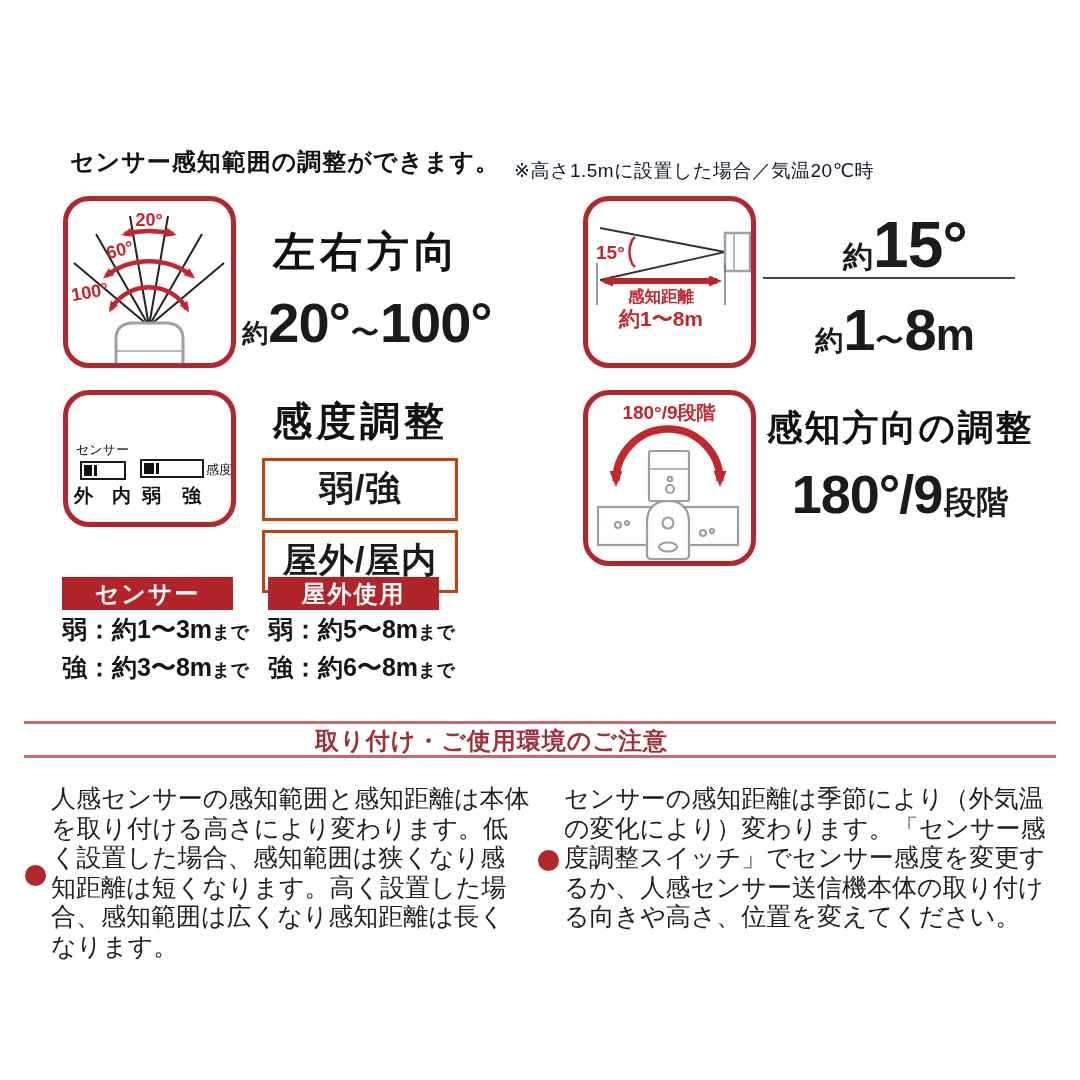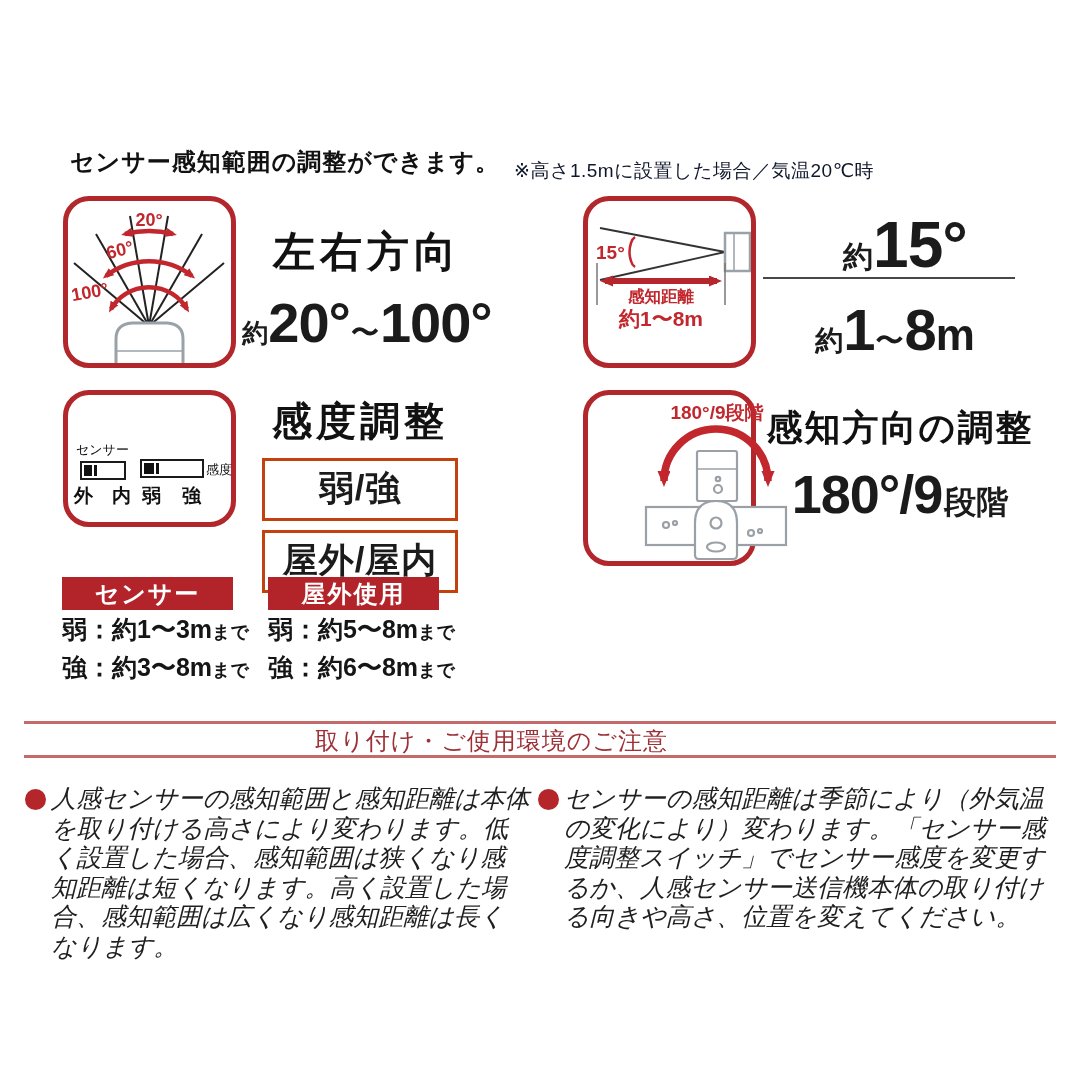--- a/index.html
+++ b/index.html
@@ -10,21 +10,21 @@
   
   .title-row{left:70px;top:146px;display:flex;align-items:flex-start;white-space:nowrap;}
   .page-title{font-size:24px;font-weight:700;letter-spacing:1px;color:#111;}
   .title-note{font-size:19px;font-weight:400;color:#0f172a;margin-left:14px;position:relative;top:4px;letter-spacing:0.5px;margin-top:8px;}
 
   
   .dbox{border:5px solid #b2272c;border-radius:26px;background:#fff;box-sizing:border-box;}
   .boxA{left:63px;top:196px;width:173px;height:172px;}
   .boxB{left:583px;top:196px;width:173px;height:172px;}
   .boxC{left:63px;top:390px;width:173px;height:137px;}
-  .boxD{left:583px;top:390px;width:173px;height:176px;padding-left:48px;}
+  .boxD{left:583px;top:390px;width:173px;height:176px;}
 
   
   .lr-text{left:242px;top:224px;width:250px;text-align:center;}
   .sec-heading{font-size:42px;font-weight:700;letter-spacing:5px;color:#111;white-space:nowrap;}
   .big-value{display:flex;align-items:baseline;justify-content:center;margin-top:10px;white-space:nowrap;}
   .bv-approx{font-size:26px;font-weight:700;}
   .bv-num{font-size:56px;font-weight:700;letter-spacing:-1px;}
   .bv-tilde{font-size:28px;font-weight:700;margin:0 1px;}
 
   
@@ -59,24 +59,24 @@
   .usage-outdoor{left:268px;top:577px;}
   .usage-bar{height:33px;background:#b2242a;color:#fff;font-size:24px;font-weight:700;letter-spacing:2px;
              display:flex;align-items:center;justify-content:center;}
   .usage-row{margin-top:3px;font-size:25px;font-weight:700;color:#151515;line-height:32px;white-space:nowrap;}
   .usage-suffix{font-size:18px;font-weight:700;}
 
   
   .rule{left:24px;width:1032px;height:2.5px;background:#c46a6a;}
   .rule-top{top:721px;}
   .rule-bottom{top:755px;}
-  .notice-title{left:0;top:725px;width:983px;text-align:center;font-size:24px;font-weight:400;color:#9d3137;letter-spacing:1px;border-radius:15px;}
-
-  
-  .note-item{display:flex;align-items:flex-start;font-style:italic;}
+  .notice-title{left:0;top:725px;width:983px;text-align:center;font-size:24px;font-weight:700;color:#9d3137;letter-spacing:1px;border-radius:15px;}
+
+  
+  .note-item{display:flex;align-items:center;}
   .note-left{left:25px;top:784px;width:505px;}
   .note-right{left:538px;top:784px;width:515px;}
   .bullet{width:21px;height:21px;border-radius:50%;background:#b5262b;flex:0 0 21px;margin:5px 5px 0 0;}
   .note-text{font-size:25px;line-height:29.5px;color:#1f1f1f;letter-spacing:0px;}
 
   svg text{font-family:"Liberation Sans","DejaVu Sans",sans-serif;}
 </style>
 </head>
 <body>
 

